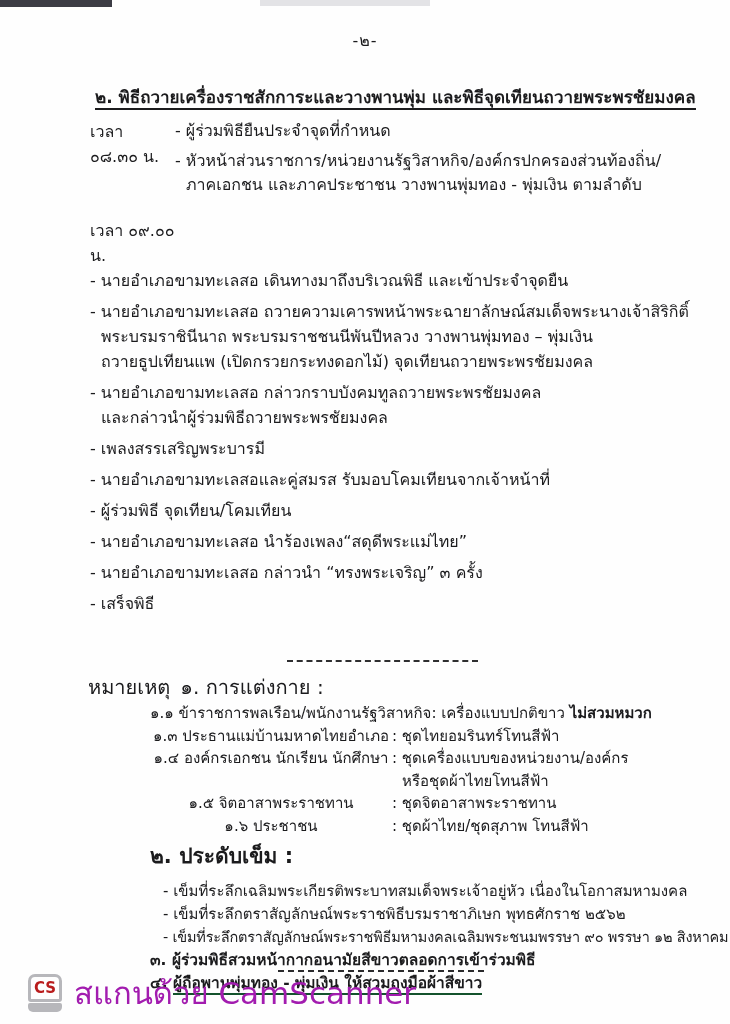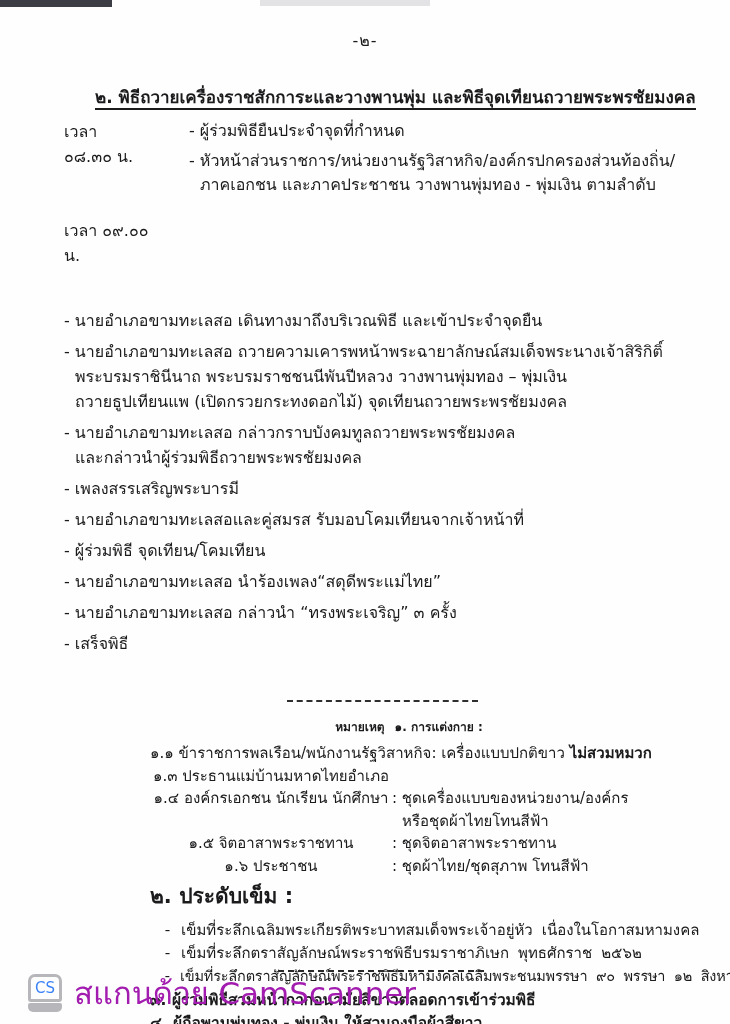--- a/index.html
+++ b/index.html
@@ -14,58 +14,58 @@
   }
   
   .artifact-top-left{position:absolute;left:0;top:0;width:112px;height:7px;background:#3c3c44;}
   .artifact-top-smudge{position:absolute;left:260px;top:0;width:170px;height:6px;background:#e3e3e6;}
 
   .pagenum{padding-top:28px;text-align:center;font-size:16px;letter-spacing:1px;}
 
   .heading{margin:30px 0 0 95px;font-size:17px;font-weight:bold;}
   .heading .u{border-bottom:2px solid #1b1b1d;padding-bottom:1px;}
 
-  .sched{display:flex;margin-left:64px;gap:40px;}
+  .sched{display:flex;margin-left:90px;}
   .sched .time{width:85px;flex:none;font-size:16px;line-height:25px;}
   .sched .items{flex:1;}
   .sched .line{font-size:16px;line-height:25px;white-space:nowrap;}
   .sched .cont{padding-left:11px;}
   .sched .item{margin:0 0 6px 0;}
   .sched.first{margin-top:9px;}
   .sched.second{margin-top:15px;flex-direction:column;}
   .sched.first .line{line-height:24px;}
 
   .sep-mid{margin:38px 0 0 287px;width:191px;border-top:2px dashed #2e2e30;}
   .sep-bottom{position:absolute;left:278px;top:970px;width:206px;border-top:2px dashed #2a2a2c;}
 
   .notes{margin:13px 0 0 88px;}
-  .notes-head{font-size:12px;font-weight:bold;line-height:24px;text-align:center;}
+  .notes-head{font-size:20px;font-weight:normal;line-height:24px;}
   .notes-head .gap{display:inline-block;width:10px;}
 
   .dc{margin-left:62px;margin-top:3px;}
   .dc-row{display:flex;font-size:15px;line-height:22.5px;text-align:center;}
   .dc-label{min-width:242px;flex:none;white-space:nowrap;}
   .dc-value{white-space:nowrap;}
   .dc-cont{margin-left:252px;font-size:15px;line-height:22.5px;white-space:nowrap;}
 
   .pins-head{margin:7px 0 12px 62px;font-size:21px;font-weight:bold;line-height:24px;}
-  .pin-line{margin-left:75px;font-size:15px;line-height:23px;white-space:nowrap;font-family:Liberation Mono, monospace;}
+  .pin-line{margin-left:75px;font-size:15px;line-height:23px;white-space:nowrap;}
   .pin-cont{margin-left:86px;}
   .pin-tight{font-size:14.5px;letter-spacing:-0.2px;}
 
   .note-item{margin-left:62px;font-size:15.5px;font-weight:bold;line-height:23px;white-space:nowrap;}
   .note-item .u{border-bottom:2px solid #14532d;padding-bottom:1px;}
 
   
   .watermark{position:absolute;left:28px;top:968px;display:flex;align-items:center;}
   .cs-logo{width:34px;height:38px;flex:none;margin-right:12px;}
   .cs-logo .box{
     box-sizing:border-box;width:34px;height:28px;border:3px solid #b7b7bb;border-radius:7px 7px 3px 3px;
     display:flex;align-items:center;justify-content:center;
-    color:#3b82f6;font-size:15px;font-weight:normal;letter-spacing:0;
+    color:#b91c1c;font-size:15px;font-weight:bold;letter-spacing:0;
   }
   .cs-logo .bar{width:34px;height:9px;background:#b7b7bb;border-radius:2px 2px 5px 5px;margin-top:1px;}
   .wm-text{font-size:31px;color:#a21caf;white-space:nowrap;}
 </style>
 </head>
 <body>
 
 <div class="page">
 
   <div class="artifact-top-left"></div>
@@ -133,20 +133,21 @@
       <span>หมายเหตุ</span><span class="gap"></span><span>๑. การแต่งกาย  :</span>
     </div>
 
     <div class="dc">
       <div class="dc-row">
         <div class="dc-label">๑.๑ ข้าราชการพลเรือน/พนักงานรัฐวิสาหกิจ</div>
         <div class="dc-value"><span>: เครื่องแบบปกติขาว  </span><b>ไม่สวมหมวก</b></div>
       </div>
       <div class="dc-row">
         <div class="dc-label">๑.๓ ประธานแม่บ้านมหาดไทยอำเภอ</div>
+        <div class="dc-value"><span>: ชุดไทยอมรินทร์โทนสีฟ้า</span></div>
       </div>
       <div class="dc-row">
         <div class="dc-label">๑.๔ องค์กรเอกชน นักเรียน นักศึกษา</div>
         <div class="dc-value"><span>: ชุดเครื่องแบบของหน่วยงาน/องค์กร</span></div>
       </div>
       <div class="dc-cont">หรือชุดผ้าไทยโทนสีฟ้า</div>
       <div class="dc-row">
         <div class="dc-label">๑.๕ จิตอาสาพระราชทาน</div>
         <div class="dc-value"><span>: ชุดจิตอาสาพระราชทาน</span></div>
       </div>

